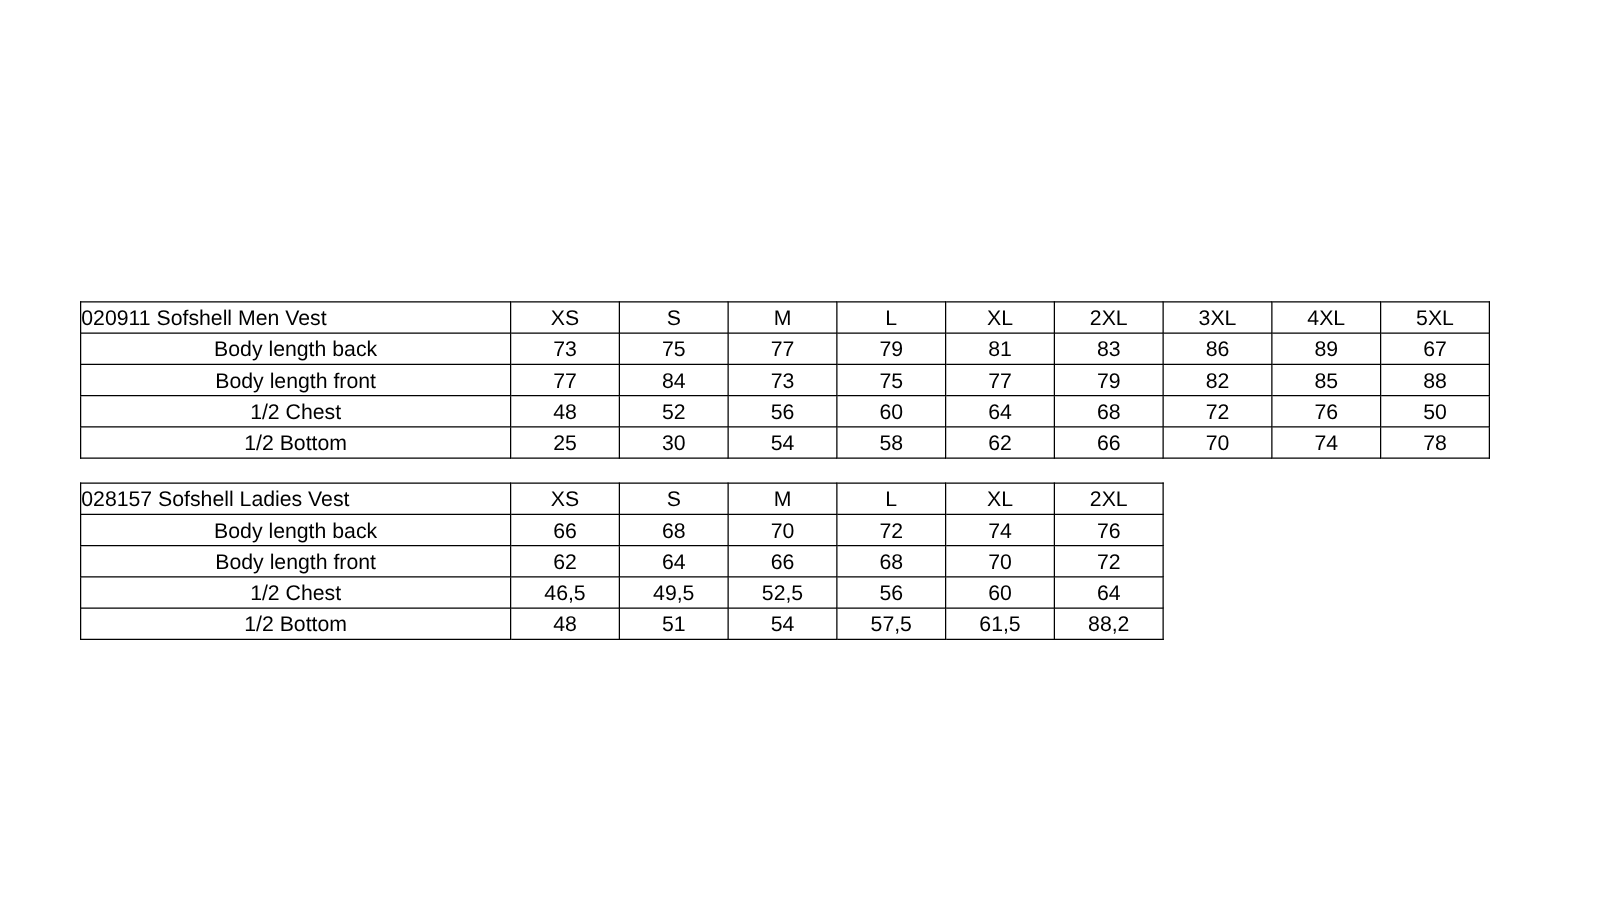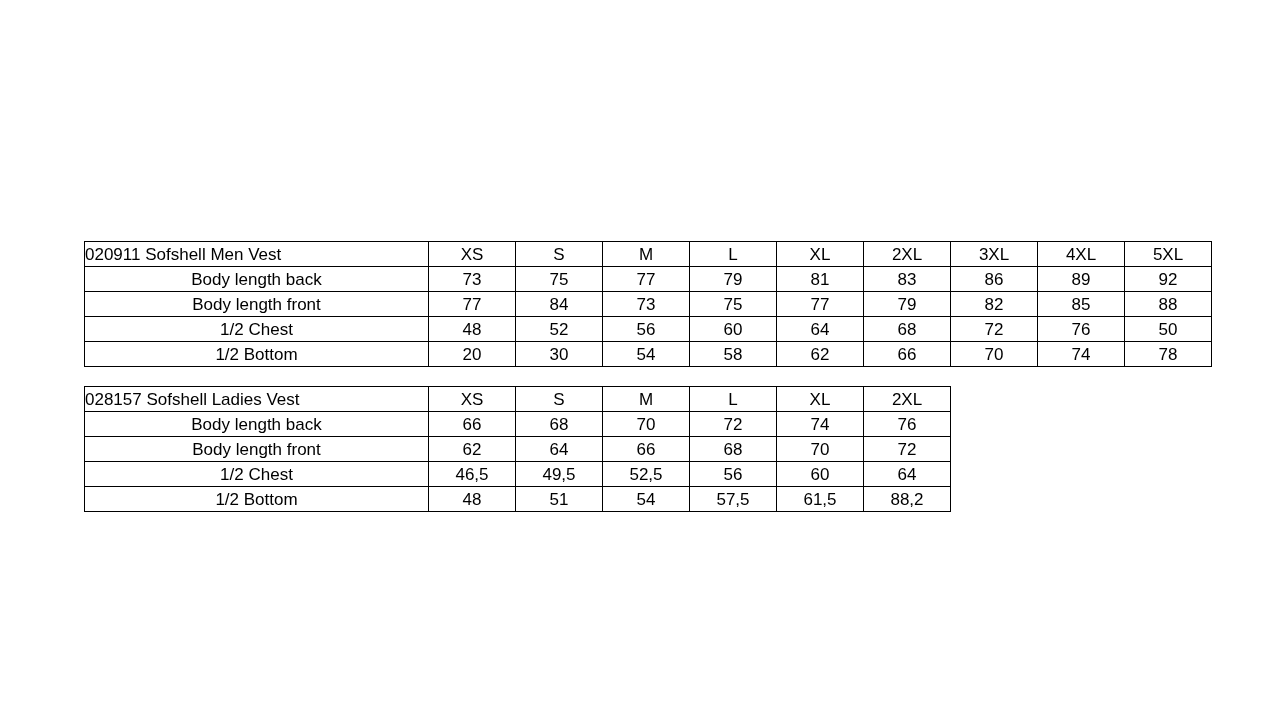--- a/index.html
+++ b/index.html
@@ -8,21 +8,21 @@
     background: #ffffff;
     position: relative;
     font-family: "Liberation Sans", sans-serif;
     color: #000000;
     overflow: hidden;
   }
   table.size-table {
     border-collapse: collapse;
     table-layout: fixed;
     position: absolute;
-    left: 84px;
+    left: 64px;
   }
   #size-table-0 { top: 241px; }
   #size-table-1 { top: 386px; }
   table.size-table col.label-col { width: 344px; }
   table.size-table col.size-col  { width: 87px; }
   table.size-table th, table.size-table td {
     border: 1.5px solid #000000;
     height: 24px;
     padding: 0;
     font-size: 17px;
@@ -80,21 +80,21 @@
       <tr>
         <td class="label-cell">Body length back</td>
         <td class="value-cell">73</td>
         <td class="value-cell">75</td>
         <td class="value-cell">77</td>
         <td class="value-cell">79</td>
         <td class="value-cell">81</td>
         <td class="value-cell">83</td>
         <td class="value-cell">86</td>
         <td class="value-cell">89</td>
-        <td class="value-cell">92</td>
+        <td class="value-cell">67</td>
       </tr>
       <tr>
         <td class="label-cell">Body length front</td>
         <td class="value-cell">77</td>
         <td class="value-cell">84</td>
         <td class="value-cell">73</td>
         <td class="value-cell">75</td>
         <td class="value-cell">77</td>
         <td class="value-cell">79</td>
         <td class="value-cell">82</td>
@@ -108,21 +108,21 @@
         <td class="value-cell">56</td>
         <td class="value-cell">60</td>
         <td class="value-cell">64</td>
         <td class="value-cell">68</td>
         <td class="value-cell">72</td>
         <td class="value-cell">76</td>
         <td class="value-cell">50</td>
       </tr>
       <tr>
         <td class="label-cell">1/2 Bottom</td>
-        <td class="value-cell">20</td>
+        <td class="value-cell">25</td>
         <td class="value-cell">30</td>
         <td class="value-cell">54</td>
         <td class="value-cell">58</td>
         <td class="value-cell">62</td>
         <td class="value-cell">66</td>
         <td class="value-cell">70</td>
         <td class="value-cell">74</td>
         <td class="value-cell">78</td>
       </tr>
     </tbody>

